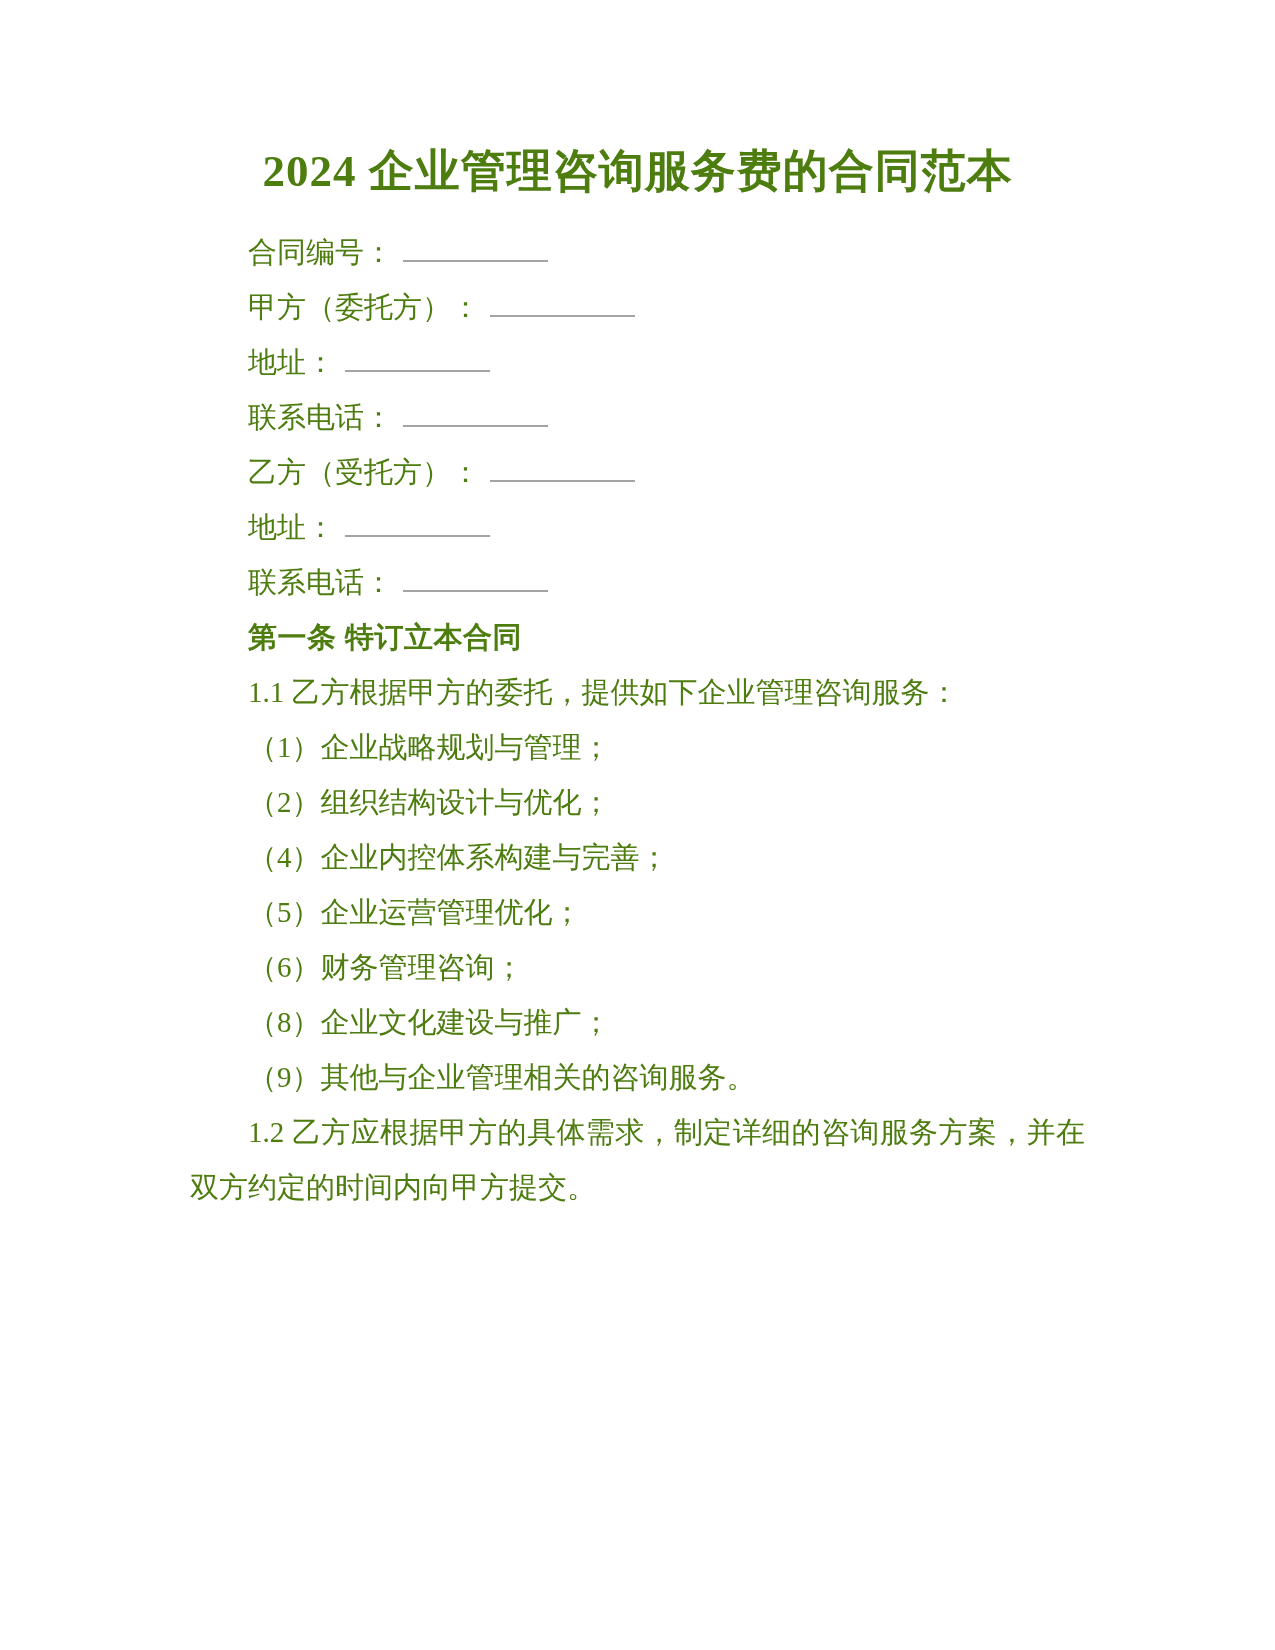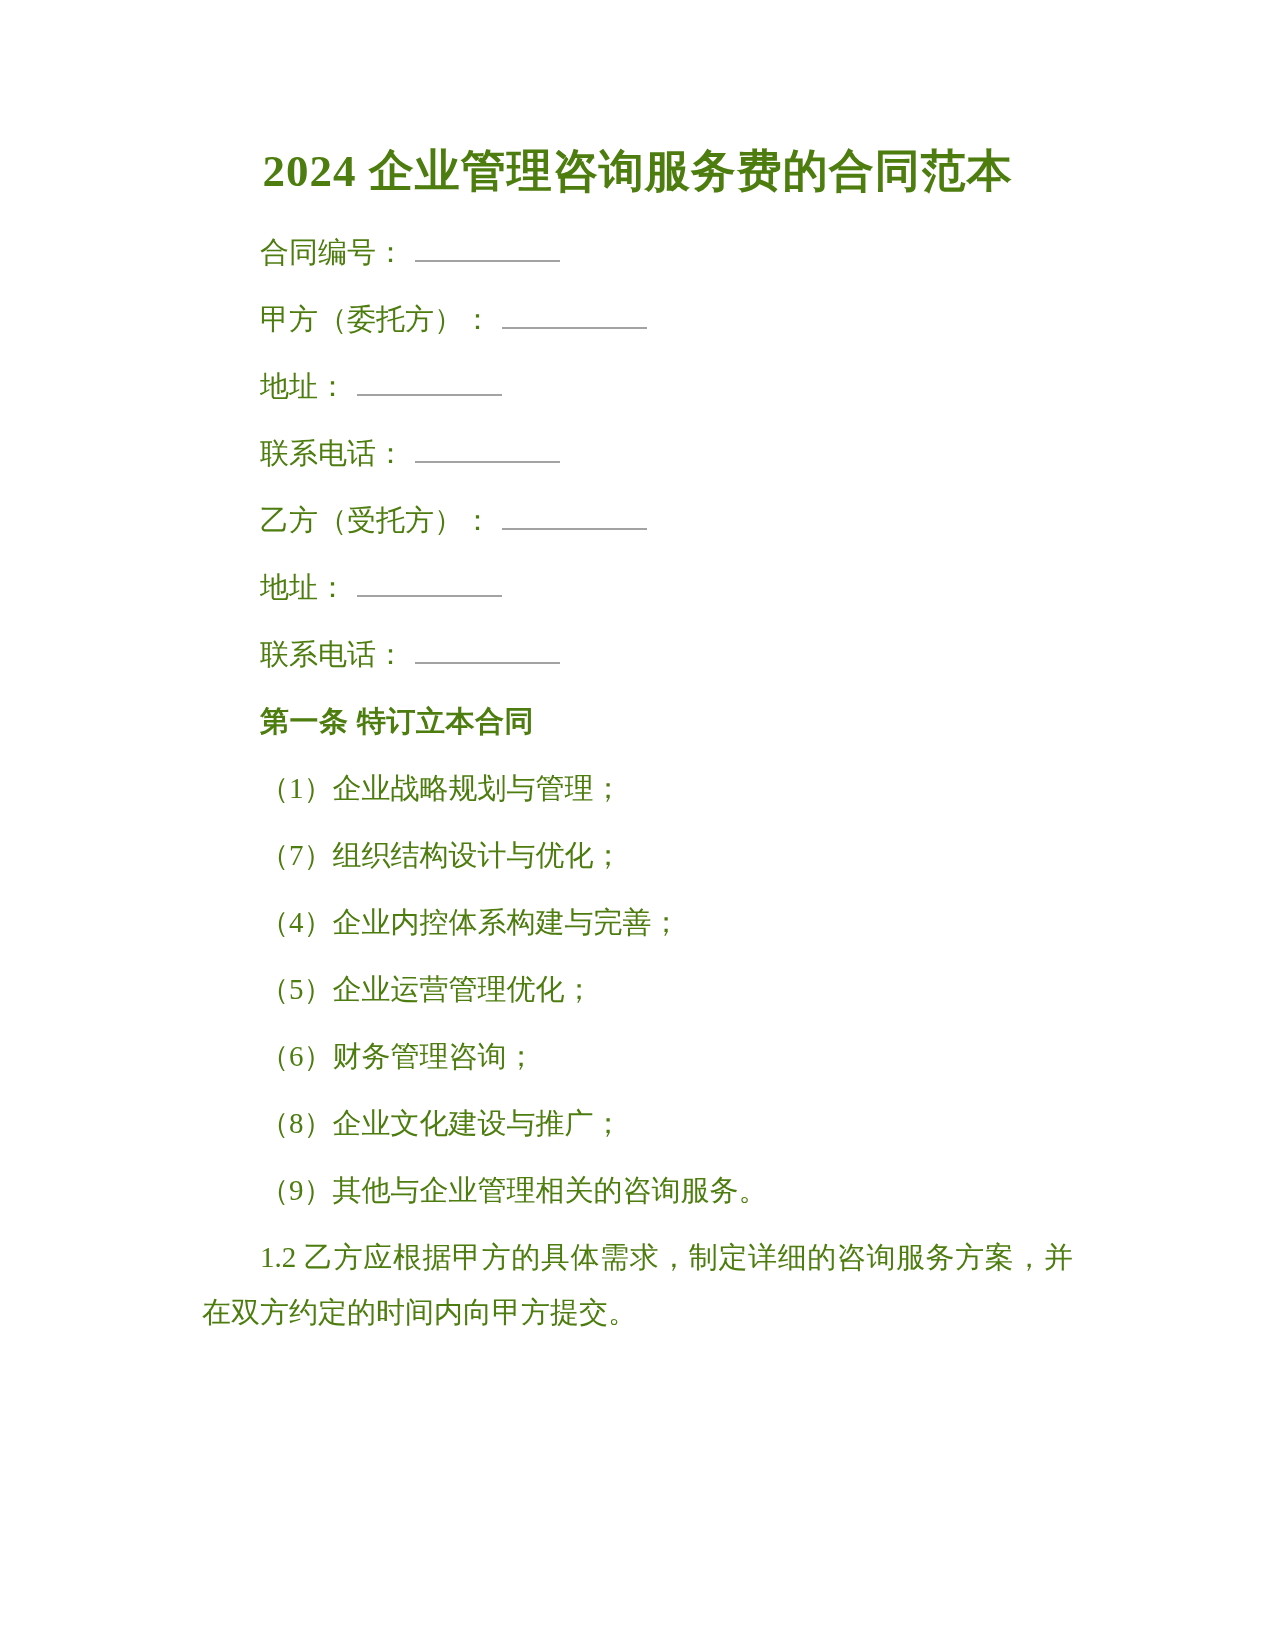--- a/index.html
+++ b/index.html
@@ -22,21 +22,21 @@
   .doc-title {
     font-size: 45px;
     font-weight: bold;
     text-align: center;
     line-height: 72px;
     margin: 0 0 18px 0;
     white-space: nowrap;
     letter-spacing: 1px;
   }
   p {
-    margin: 12px;
+    margin: 0;
     font-size: 29px;
     line-height: 55px;
     text-align: justify;
   }
   .indent {
     text-indent: 2em;
   }
   .field-line {
     text-indent: 2em;
     white-space: nowrap;
@@ -73,23 +73,24 @@
 
   <p class="field-line"><span>乙方（受托方）：</span><span class="blank-line"></span></p>
 
   <p class="field-line"><span>地址：</span><span class="blank-line"></span></p>
 
   <p class="field-line"><span>联系电话：</span><span class="blank-line"></span></p>
 
 
   <p class="heading">第一条 特订立本合同</p>
 
+  <p class="indent">1.1 乙方根据甲方的委托，提供如下企业管理咨询服务：</p>
 
   <p class="indent">（1）企业战略规划与管理；</p>
-  <p class="indent">（7）组织结构设计与优化；</p>
+  <p class="indent">（2）组织结构设计与优化；</p>
   <p class="indent">（4）企业内控体系构建与完善；</p>
   <p class="indent">（5）企业运营管理优化；</p>
   <p class="indent">（6）财务管理咨询；</p>
   <p class="indent">（8）企业文化建设与推广；</p>
   <p class="indent">（9）其他与企业管理相关的咨询服务。</p>
 
   <p class="indent">1.2 乙方应根据甲方的具体需求，制定详细的咨询服务方案，并在双方约定的时间内向甲方提交。</p>
 
 </div>
 

